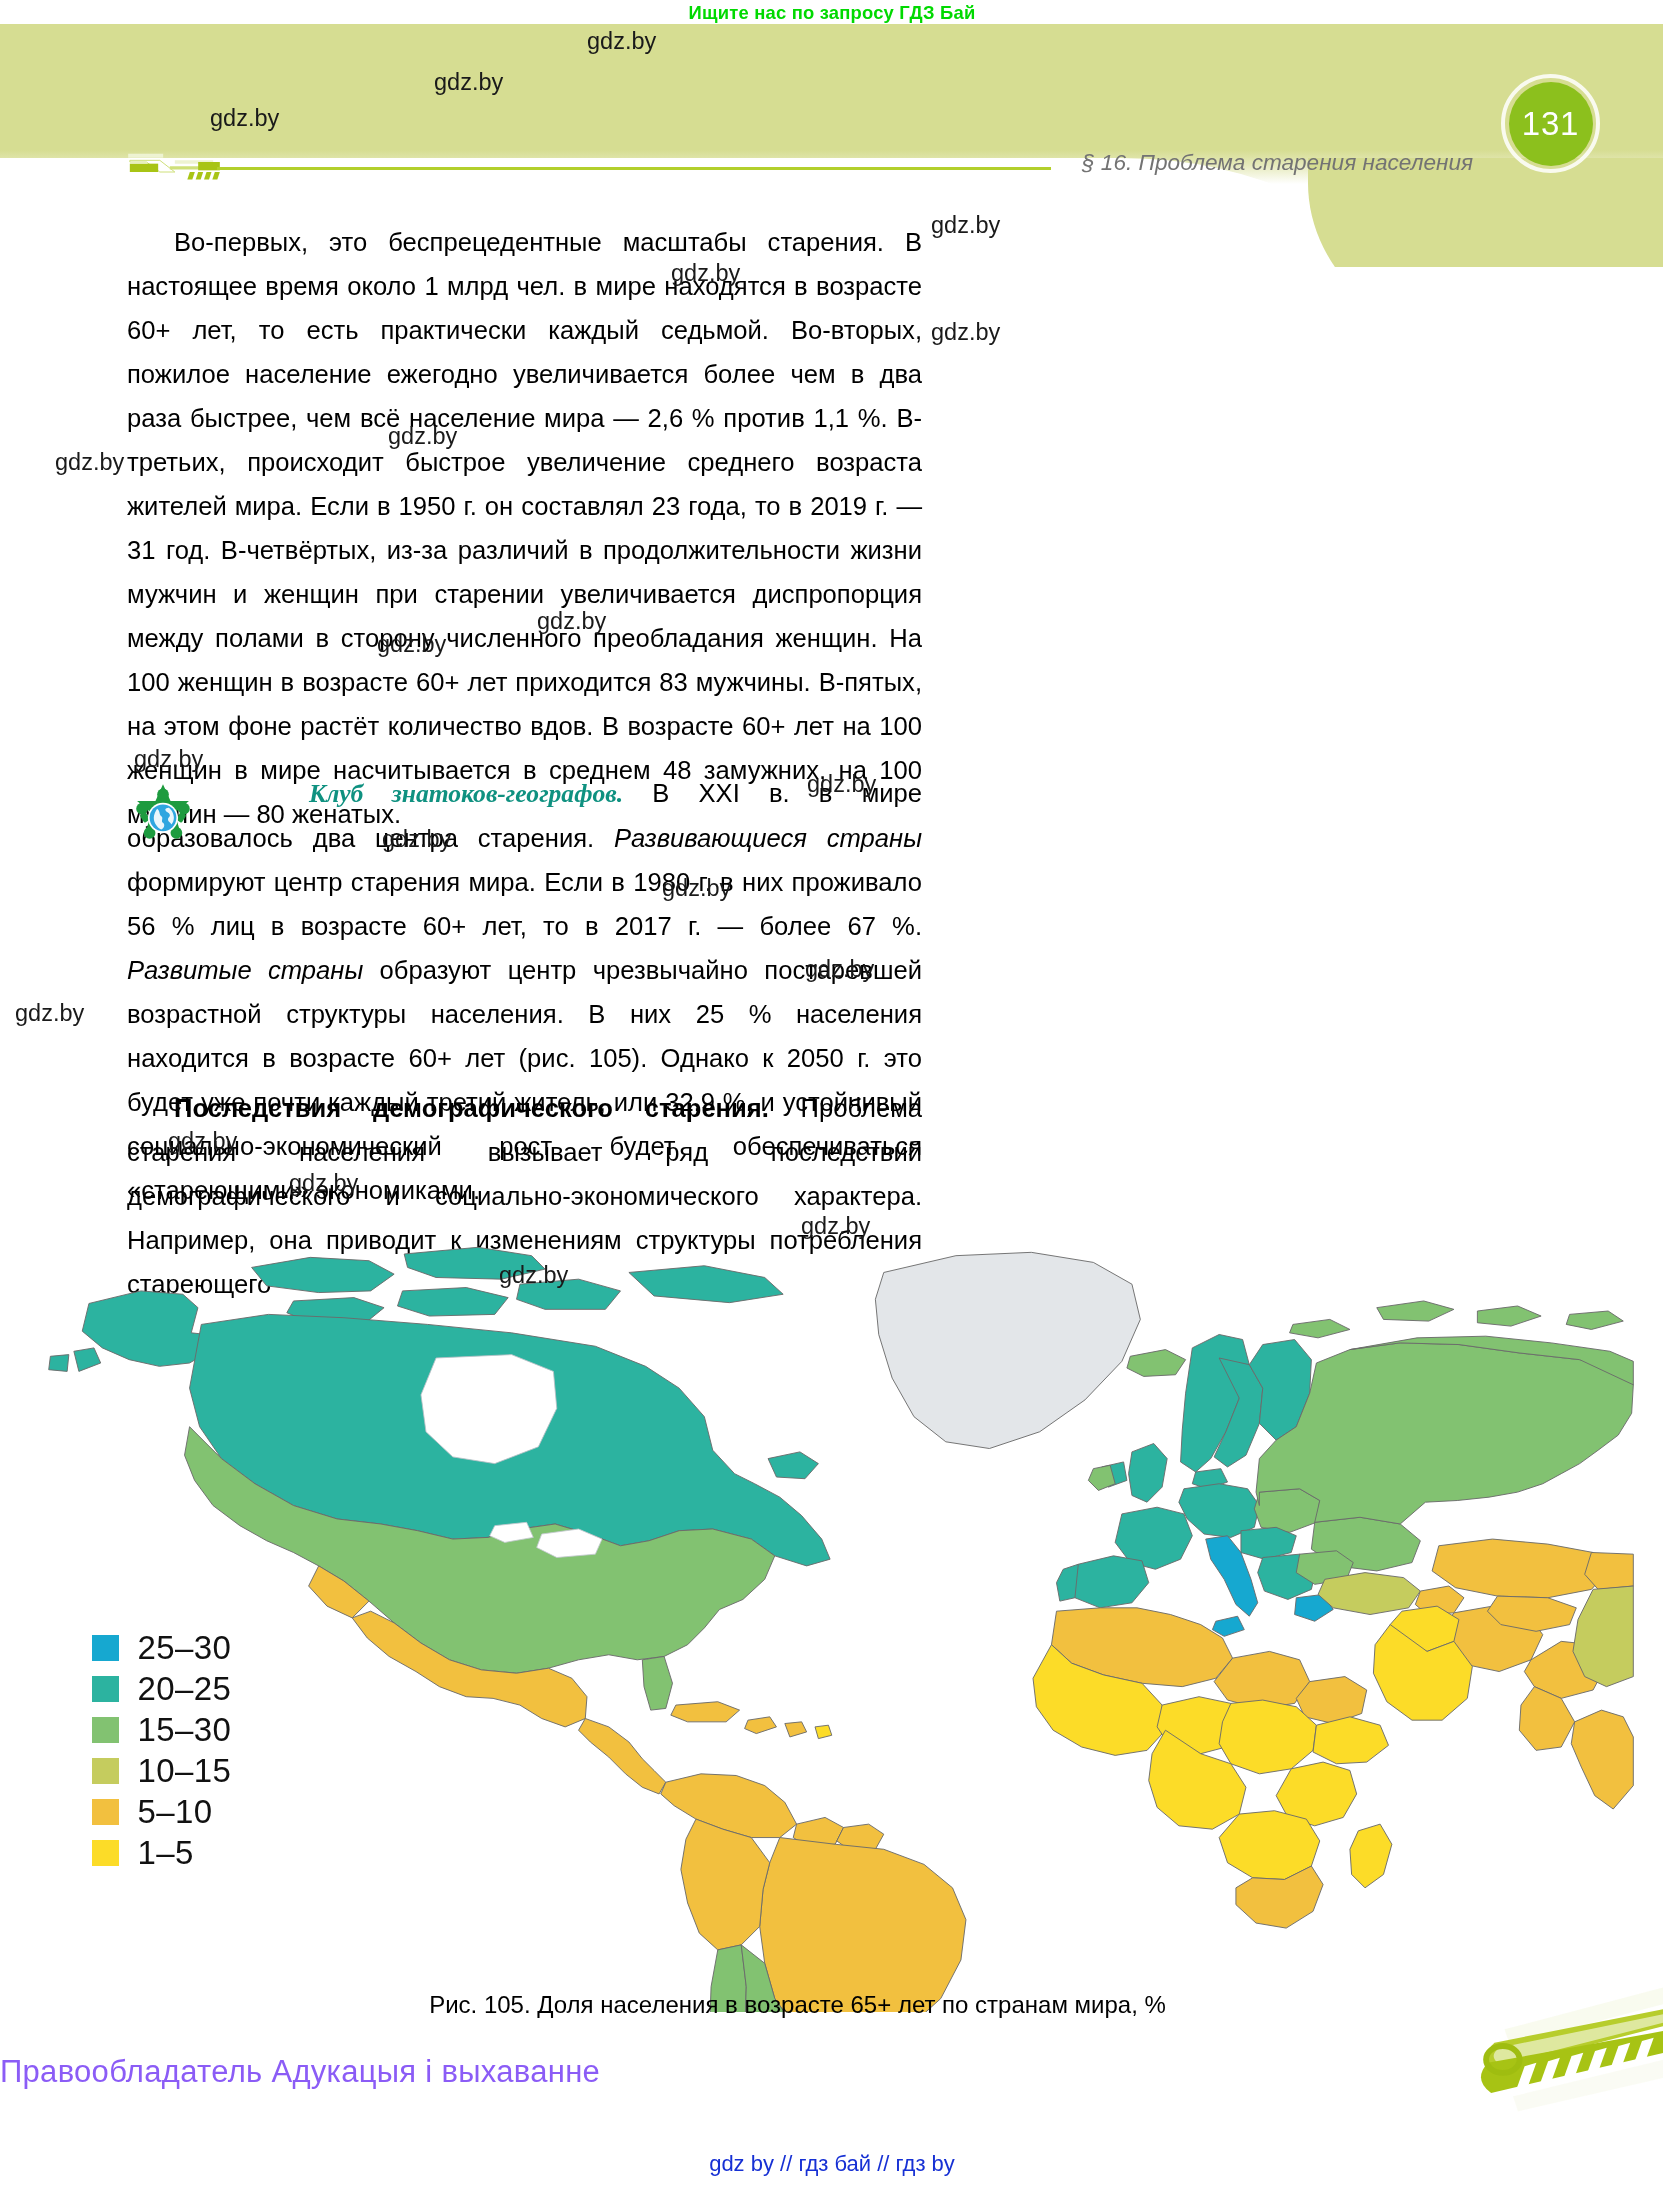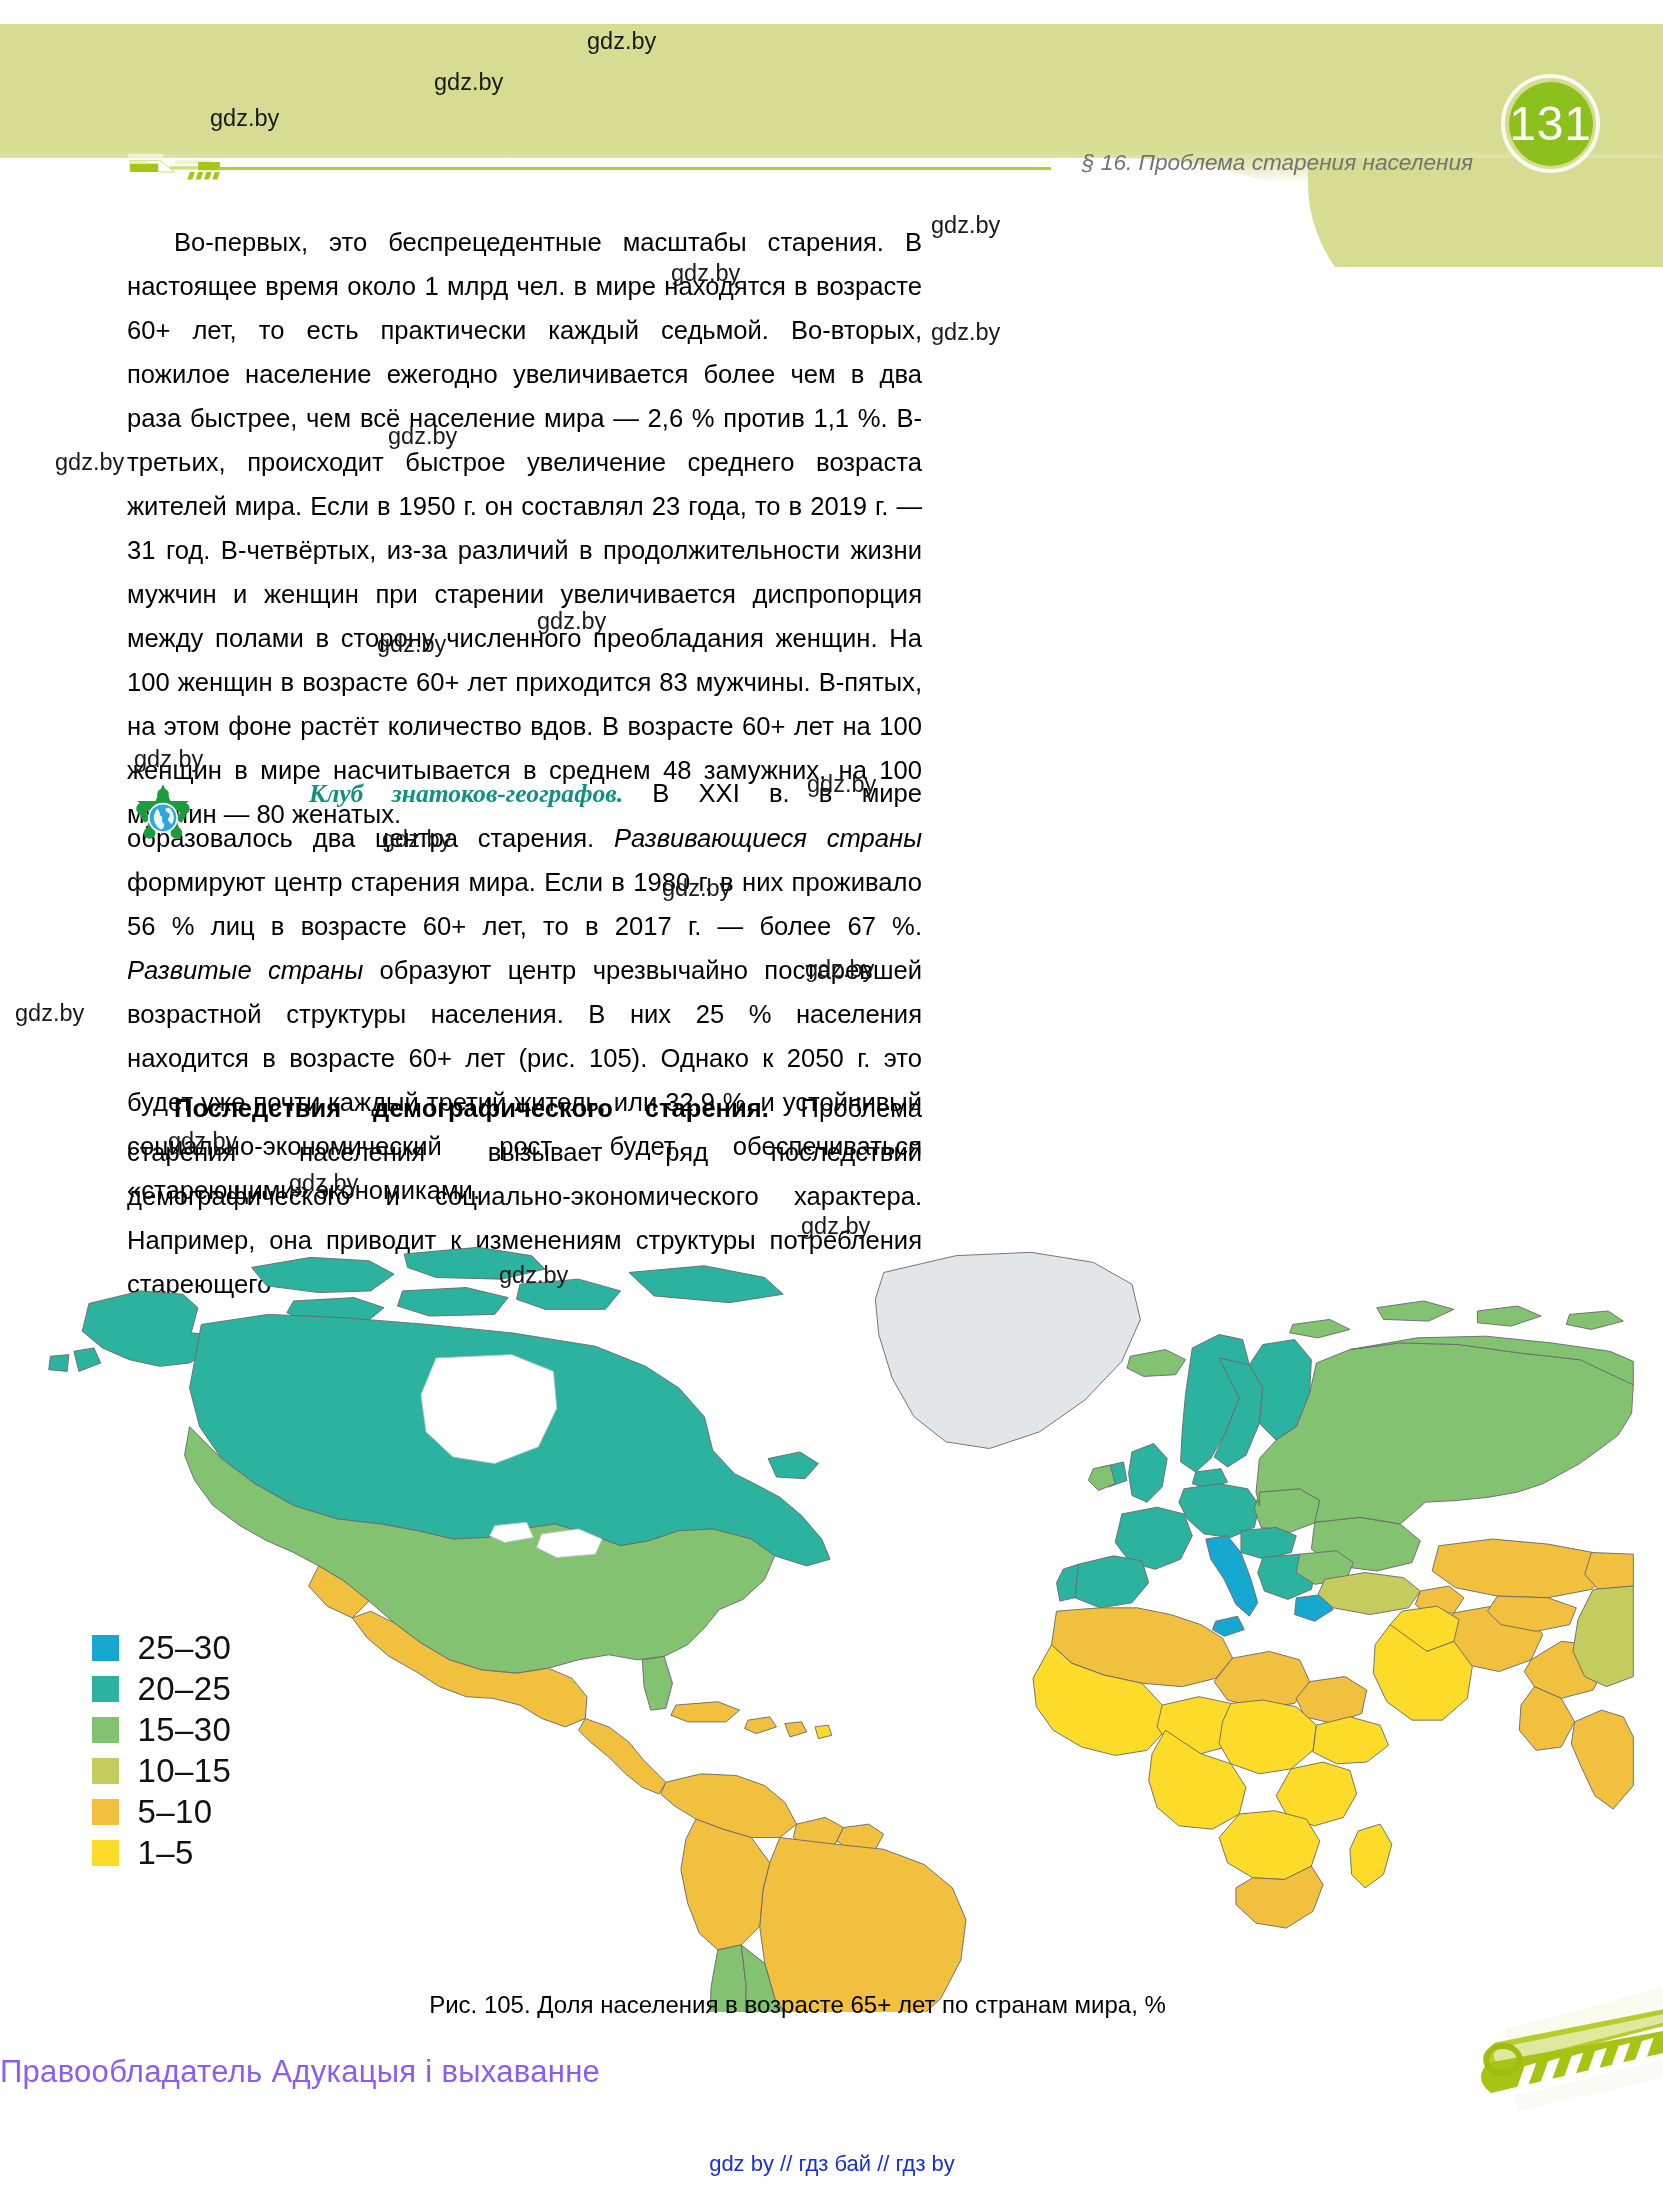--- a/index.html
+++ b/index.html
@@ -97,21 +97,21 @@
     border-radius: 50%;
     background: #8cc01d;
   }
   .page-badge .num {
     position: absolute;
     inset: 7.5px;
     display: flex;
     align-items: center;
     justify-content: center;
     color: #ffffff;
-    font-size: 48px;
+    font-size: 33px;
     font-weight: 300;
     letter-spacing: 0.8px;
   }
 
   
   .runhead {
     position: absolute;
     top: 147px;
     left: 126px;
     width: 1333px;
@@ -264,20 +264,21 @@
     bottom: 50px;
     width: 210px;
     height: 176px;
   }
 </style>
 </head>
 <body>
 
 <div id="page">
 
+  <div class="top-banner">Ищите нас по запросу ГДЗ Бай</div>
 
   <div class="header-band">
     <div class="band-fill"></div>
     <div class="band-fade"></div>
     <div class="band-white-notch"></div>
     <div class="band-right-tail"></div>
 
   </div>
 
   <div class="page-badge">

